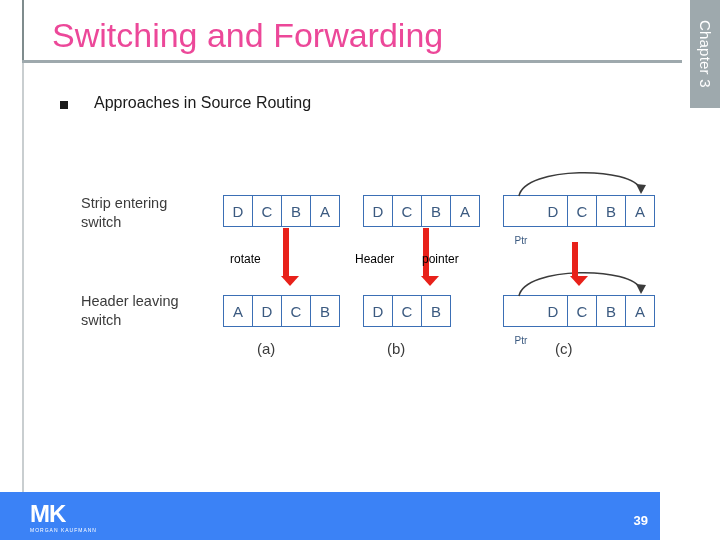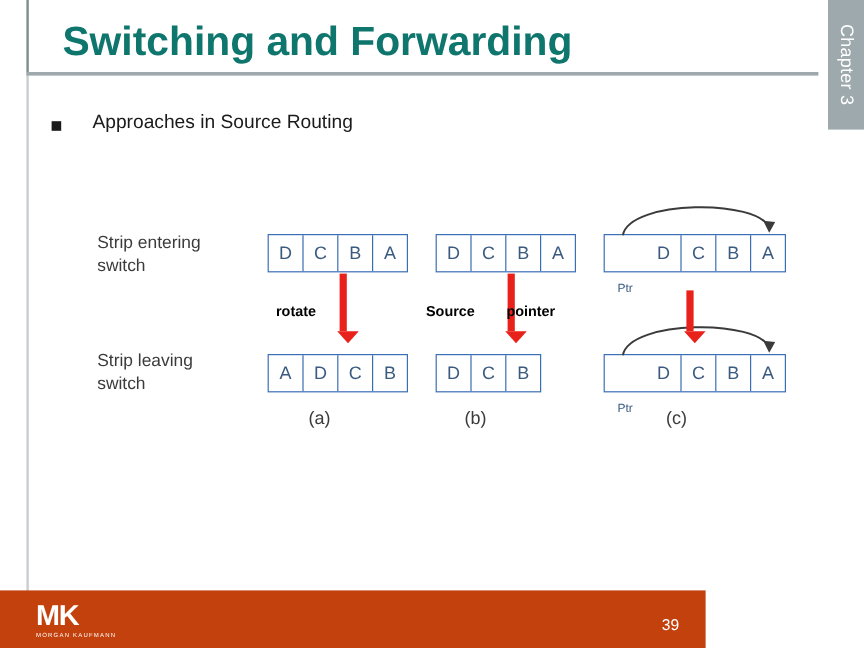--- a/index.html
+++ b/index.html
@@ -34,35 +34,35 @@
   .left-rule2{
     position:absolute;
     left:22px;top:60px;width:2px;height:434px;
     background:#c9ced0;
   }
   
   .title{
     position:absolute;
     left:52px;top:16px;
     font-size:34px;
-    font-weight:bold;
-    color:#0f766e;
+    font-weight:normal;
+    color:#ec4899;
     letter-spacing:0;
     white-space:nowrap;
   }
   .title-rule{
     position:absolute;
     left:22px;top:60px;
     width:660px;height:3px;
     background:#9ea9ad;
   }
   
   .bullet-row{
     position:absolute;
-    left:43px;top:94px;
+    left:60px;top:94px;
     display:flex;align-items:flex-start;
   }
   .bullet-mark{
     width:8px;height:8px;
     background:#1a1a1a;
     margin-top:7px;margin-right:26px;
     flex:none;
   }
   .bullet-text{
     font-size:16px;color:#1a1a1a;
@@ -110,50 +110,50 @@
     width:6px;background:#e8211a;margin:0 auto;
   }
   .arrow .head{
     width:0;height:0;margin:0 auto;
     border-left:9px solid transparent;
     border-right:9px solid transparent;
     border-top:10px solid #e8211a;
   }
   .op-label{
     position:absolute;
-    font-size:12px;font-weight:bold;color:#000;
+    font-size:12px;font-weight:normal;color:#000;
     white-space:nowrap;
   }
   .fig-caption{
     position:absolute;
     font-size:15px;color:#3b3b3b;
   }
   
   .arc{position:absolute;}
 
   
   .footer{
     position:absolute;left:0;bottom:0;
-    width:588px;height:48px;
-    background:#c2410c;
+    width:660px;height:48px;
+    background:#3b82f6;
   }
   .logo{
     position:absolute;left:30px;bottom:6px;
     color:#ffffff;
   }
   .logo-main{
     font-size:24px;font-weight:bold;letter-spacing:-1px;
     line-height:24px;
   }
   .logo-sub{
     font-size:5px;letter-spacing:1px;line-height:8px;
   }
   .page-num{
-    position:absolute;right:22px;bottom:12px;
-    color:#ffffff;font-size:13px;font-weight:normal;
+    position:absolute;right:12px;bottom:12px;
+    color:#ffffff;font-size:13px;font-weight:bold;
   }
 </style>
 </head>
 <body>
 
 <div class="chapter-tab">
   <span>Chapter 3</span>
 </div>
 
 <div class="left-rule"></div>
@@ -164,21 +164,21 @@
 
 <div class="bullet-row">
   <div class="bullet-mark"></div>
   <div class="bullet-text">Approaches in Source Routing</div>
 </div>
 
 <div class="figure">
 
   <div class="hdr-label hdr-enter">Strip entering
 switch</div>
-  <div class="hdr-label hdr-leave">Strip leaving
+  <div class="hdr-label hdr-leave">Header leaving
 switch</div>
 
   <div class="pkt" style="left:148px;top:15px;">
     <div class="cell">D</div>
     <div class="cell">C</div>
     <div class="cell">B</div>
     <div class="cell">A</div>
   </div>
 
   <div class="pkt" style="left:148px;top:115px;">
@@ -237,21 +237,21 @@
   <div class="arrow" style="left:346px;top:48px;">
     <div class="shaft" style="height:48px;"></div>
     <div class="head"></div>
   </div>
   <div class="arrow" style="left:495px;top:62px;">
     <div class="shaft" style="height:34px;"></div>
     <div class="head"></div>
   </div>
 
   <div class="op-label" style="left:155px;top:72px;">rotate</div>
-  <div class="op-label" style="left:280px;top:72px;">Source</div>
+  <div class="op-label" style="left:280px;top:72px;">Header</div>
   <div class="op-label" style="left:347px;top:72px;">pointer</div>
 
   <div class="fig-caption" style="left:182px;top:160px;">(a)</div>
   <div class="fig-caption" style="left:312px;top:160px;">(b)</div>
   <div class="fig-caption" style="left:480px;top:160px;">(c)</div>
 </div>
 
 <div class="footer">
   <div class="logo">
     <div class="logo-main">MK</div>

